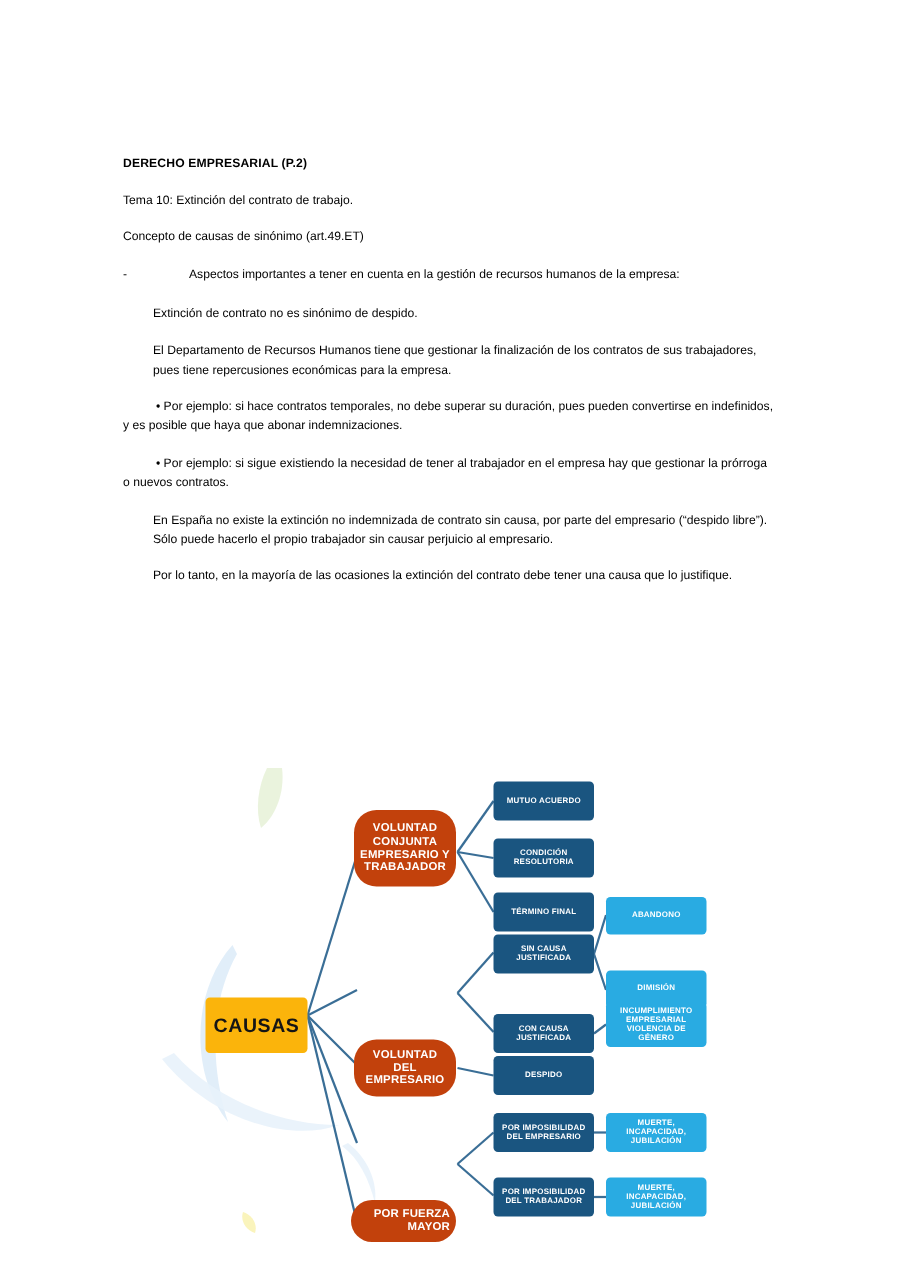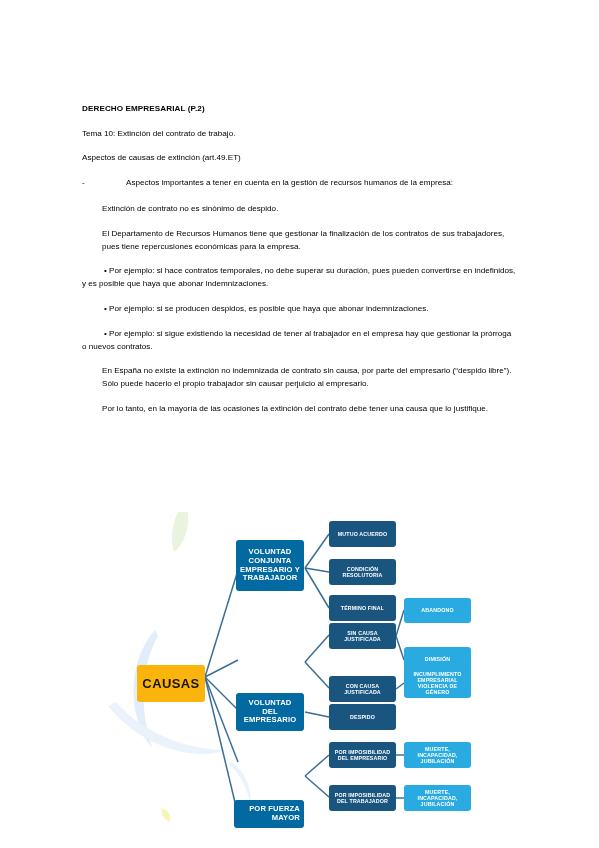--- a/index.html
+++ b/index.html
@@ -86,22 +86,22 @@
     z-index: 3;
   }
   .node.root {
     background: #FBB40B;
     color: #151515;
     border-radius: 3px;
     font-size: 13px;
     letter-spacing: 0.4px;
   }
   .node.green {
-    background: #0369a1;
-    border-radius: 3px;
+    background: #c2410c;
+    border-radius: 15px;
     font-size: 7.6px;
   }
   .node.navy {
     background: #1A5580;
     border-radius: 3px;
     font-size: 5.3px;
   }
   .node.sky {
     background: #29ABE2;
     border-radius: 3px;
@@ -117,26 +117,25 @@
   }
 </style>
 </head>
 <body>
 
 <div class="page">
 
   <div class="doc">
     <p class="title">DERECHO EMPRESARIAL (P.2)</p>
     <p>Tema 10: Extinción del contrato de trabajo.</p>
-    <p>Aspectos de causas de extinción (art.49.ET)</p>
+    <p>Concepto de causas de sinónimo (art.49.ET)</p>
     <p class="bullet-dash"><span class="dash">-</span><span>Aspectos importantes a tener en cuenta en la gestión de recursos humanos de la empresa:</span></p>
     <p class="indent">Extinción de contrato no es sinónimo de despido.</p>
     <p class="indent">El Departamento de Recursos Humanos tiene que gestionar la finalización de los contratos de sus trabajadores, pues tiene repercusiones económicas para la empresa.</p>
     <p class="bullet-dot"><span class="lead">• Por ejemplo: si hace contratos temporales, no debe superar su duración, pues pueden convertirse en indefinidos, y es posible que haya que abonar indemnizaciones.</span></p>
-    <p class="bullet-dot"><span class="lead">• Por ejemplo: si se producen despidos, es posible que haya que abonar indemnizaciones.</span></p>
     <p class="bullet-dot"><span class="lead">• Por ejemplo: si sigue existiendo la necesidad de tener al trabajador en el empresa hay que gestionar la prórroga o nuevos contratos.</span></p>
     <p class="indent">En España no existe la extinción no indemnizada de contrato sin causa, por parte del empresario (“despido libre”). Sólo puede hacerlo el propio trabajador sin causar perjuicio al empresario.</p>
     <p class="lastpara">Por lo tanto, en la mayoría de las ocasiones la extinción del contrato debe tener una causa que lo justifique.</p>
   </div>
 
   <div class="diagram">
 
     <svg class="deco" style="left:100px; top:0px; width:180px; height:338px;" viewBox="0 0 180 338">
       <path d="M78 2 C 72 14, 70 30, 74 42 C 84 34, 90 18, 88 2 Z" fill="#E3EFD2" opacity="0.75"></path>
       <path d="M55 120 C 28 150, 26 205, 52 238 C 40 200, 40 158, 58 126 Z" fill="#DCEBF8" opacity="0.85"></path>

